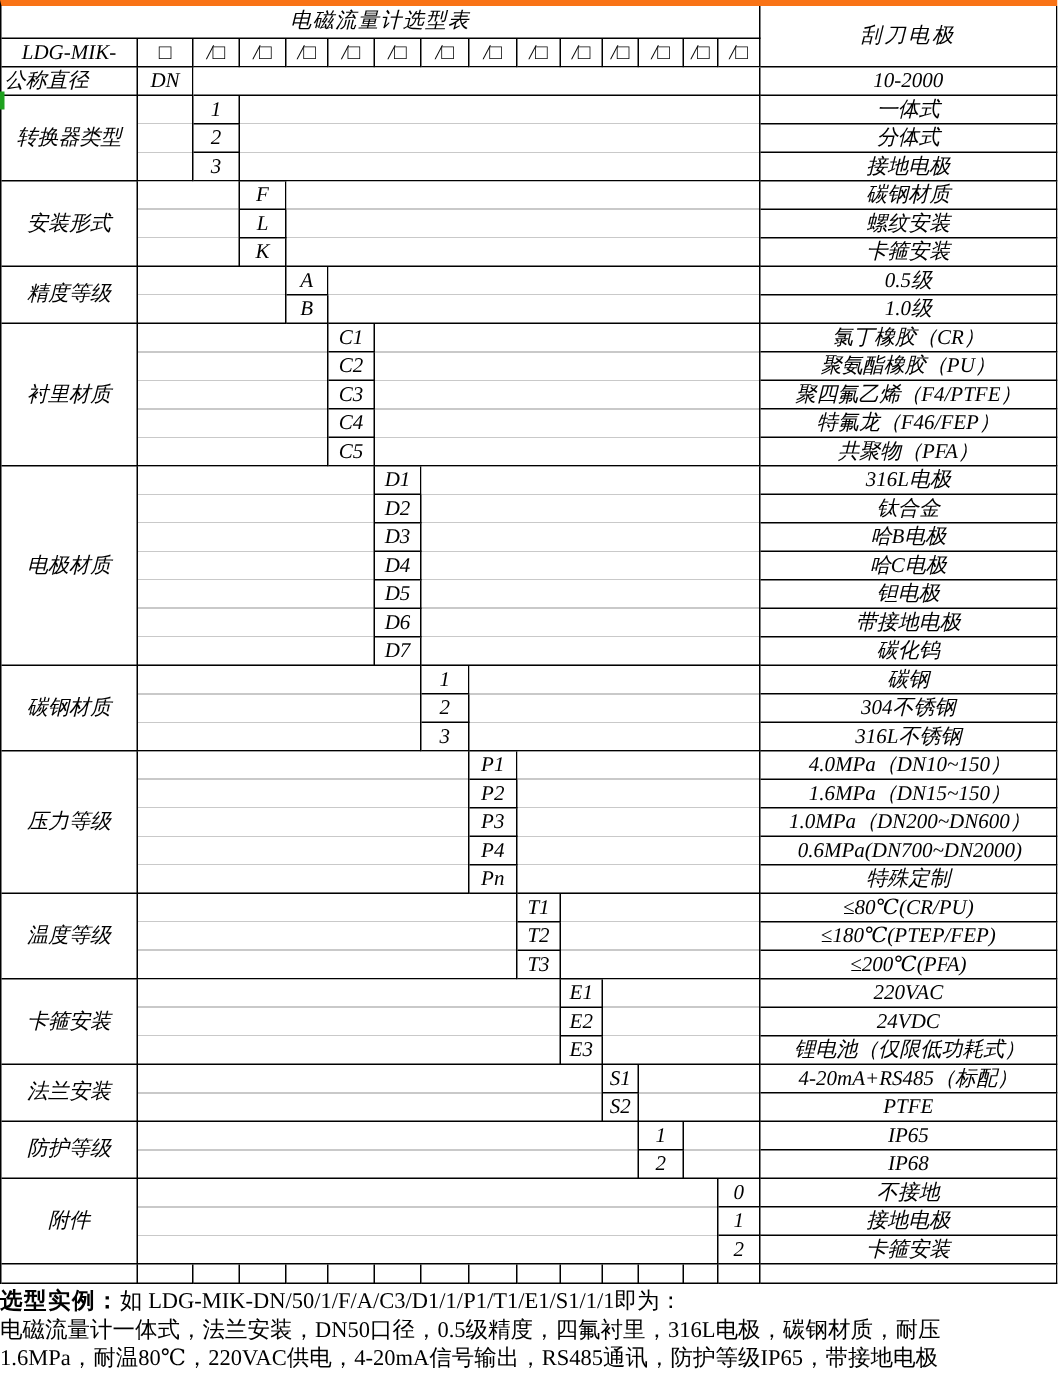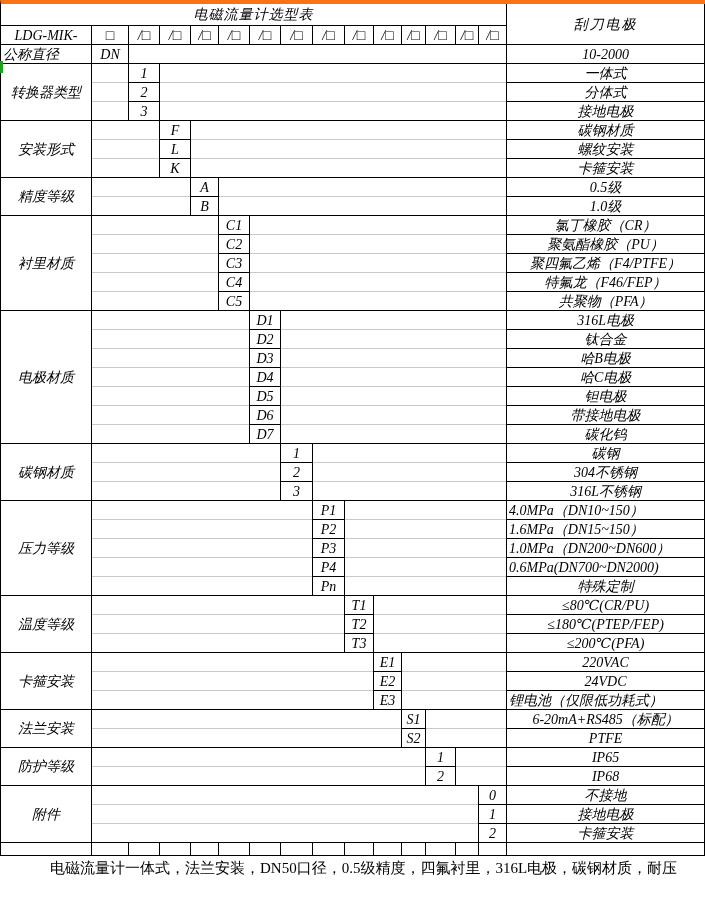--- a/index.html
+++ b/index.html
@@ -44,39 +44,39 @@
   tr.r-sp    { height: 13px; }
 
   td.title-cell  { font-size: 15px; letter-spacing: 1px; }
   td.func-header { font-size: 15px; letter-spacing: 2px; }
   td.sec-name    { font-size: 15px; }
   td.sec-name.left { text-align: left; padding-left: 2px; }
   td.model-prefix { font-size: 14px; font-family: "Liberation Serif","DejaVu Serif",serif; }
   td.code-box    { font-size: 14px; }
   td.code-cell   { font-size: 14px; }
   td.desc-cell   { font-size: 14px; }
-  td.desc-cell.al { text-align: left; padding-left: 2px; }
+  td.desc-cell.al { text-align: center; padding-left: 2px; }
 
   td.gap { background: #fff; }
   td.gap.striped {
     background: repeating-linear-gradient(180deg,
       #ffffff 0px, #ffffff 18px,
       #c9c9c9 18px, #c9c9c9 19px);
   }
   td.sp { border-right-color: #bdbdbd; }
   td.sp.last { border-right-color: #000; }
 
   #example-block {
     width: 703px;
     padding-top: 3px;
     font-size: 15px;
     line-height: 19px;
   }
   #example-block .ln { white-space: nowrap; }
-  #example-block .ln2 { padding-left: 50px; }
+  #example-block .ln2 { }
   #example-block b { letter-spacing: 1px; }
 
   #green-marker {
     position: absolute;
     left: 0; top: 61px;
     width: 3px; height: 12px;
   }
 </style>
 </head>
 <body>
@@ -291,21 +291,21 @@
         </tr>
         <tr class="r">
           <td class="code-cell">E3</td>
           <td class="desc-cell al">锂电池（仅限低功耗式）</td>
         </tr>
         <tr class="r">
           <td class="sec-name" rowspan="2">法兰安装</td>
           <td class="gap striped" rowspan="2" colspan="10" style="background: repeating-linear-gradient(rgb(255, 255, 255) 0px, rgb(255, 255, 255) 18px, rgb(201, 201, 201) 18px, rgb(201, 201, 201) 19px);"></td>
           <td class="code-cell">S1</td>
           <td class="gap striped" rowspan="2" colspan="3" style="background: repeating-linear-gradient(rgb(255, 255, 255) 0px, rgb(255, 255, 255) 18px, rgb(201, 201, 201) 18px, rgb(201, 201, 201) 19px);"></td>
-          <td class="desc-cell">6-20mA+RS485（标配）</td>
+          <td class="desc-cell">4-20mA+RS485（标配）</td>
         </tr>
         <tr class="r">
           <td class="code-cell">S2</td>
           <td class="desc-cell">PTFE</td>
         </tr>
         <tr class="r">
           <td class="sec-name" rowspan="2">防护等级</td>
           <td class="gap striped" rowspan="2" colspan="11" style="background: repeating-linear-gradient(rgb(255, 255, 255) 0px, rgb(255, 255, 255) 18px, rgb(201, 201, 201) 18px, rgb(201, 201, 201) 19px);"></td>
           <td class="code-cell">1</td>
           <td class="gap striped" rowspan="2" colspan="2" style="background: repeating-linear-gradient(rgb(255, 255, 255) 0px, rgb(255, 255, 255) 18px, rgb(201, 201, 201) 18px, rgb(201, 201, 201) 19px);"></td>
@@ -344,17 +344,19 @@
           <td class="sp"></td>
           <td class="sp"></td>
           <td class="sp"></td>
           <td class="sp"></td>
           <td class="sp last"></td>
         </tr>
       </tbody>
   </table>
 
   <div id="example-block">
+    <div class="ln"><b>选型实例：</b><span>如 LDG-MIK-DN/50/1/F/A/C3/D1/1/P1/T1/E1/S1/1/1即为：</span></div>
     <div class="ln ln2">电磁流量计一体式，法兰安装，DN50口径，0.5级精度，四氟衬里，316L电极，碳钢材质，耐压</div>
+    <div class="ln">1.6MPa，耐温80℃，220VAC供电，4-20mA信号输出，RS485通讯，防护等级IP65，带接地电极</div>
   </div>
 
   <div id="green-marker" style="background: rgb(30, 161, 30);"></div>
 </div>
 
 </body></html>

